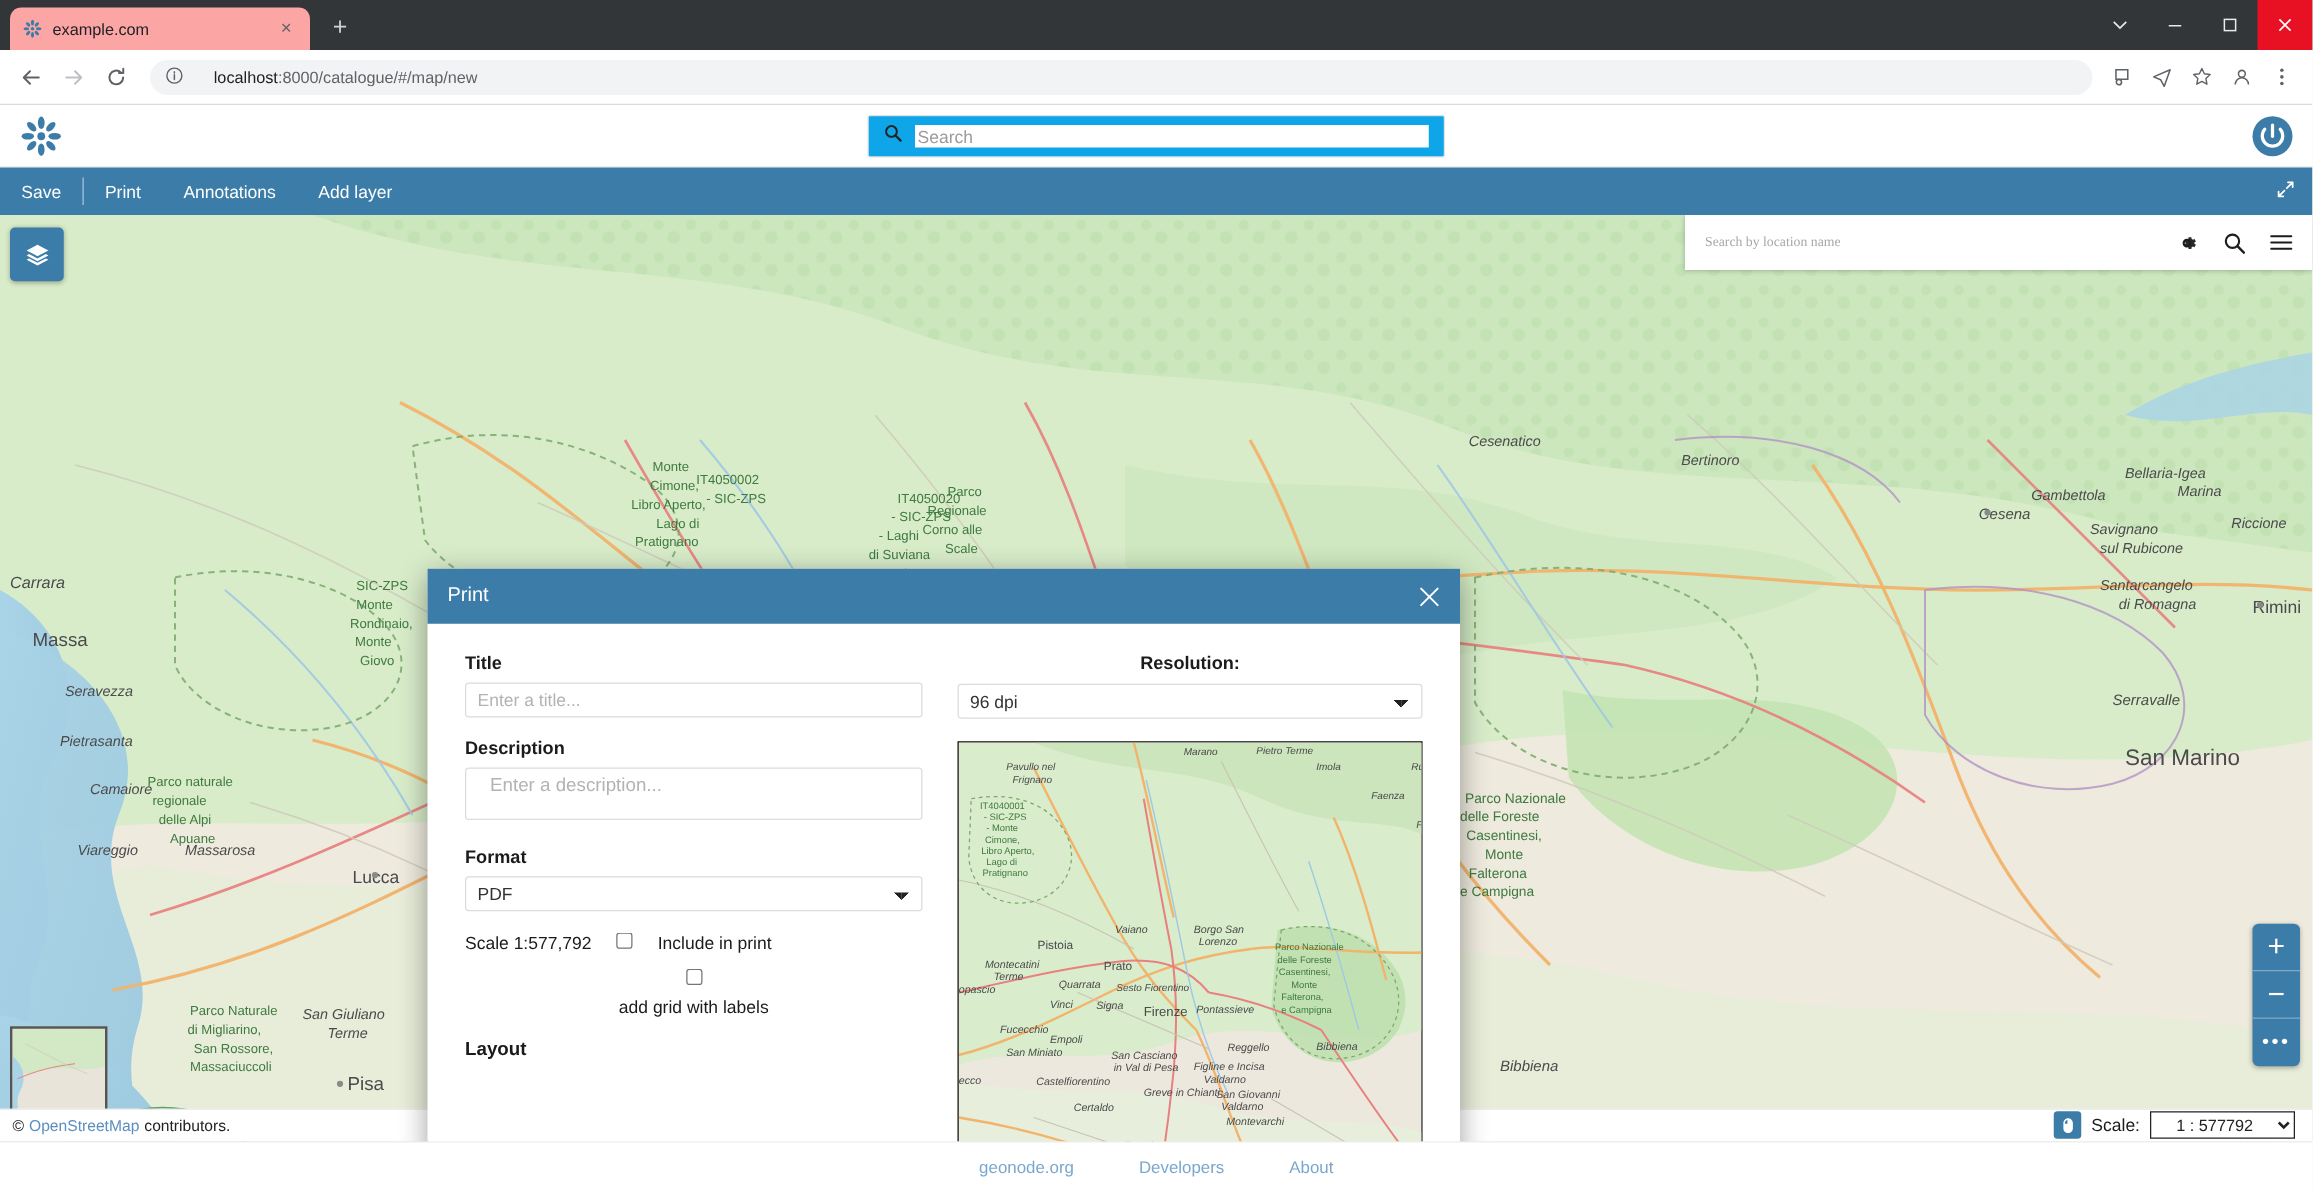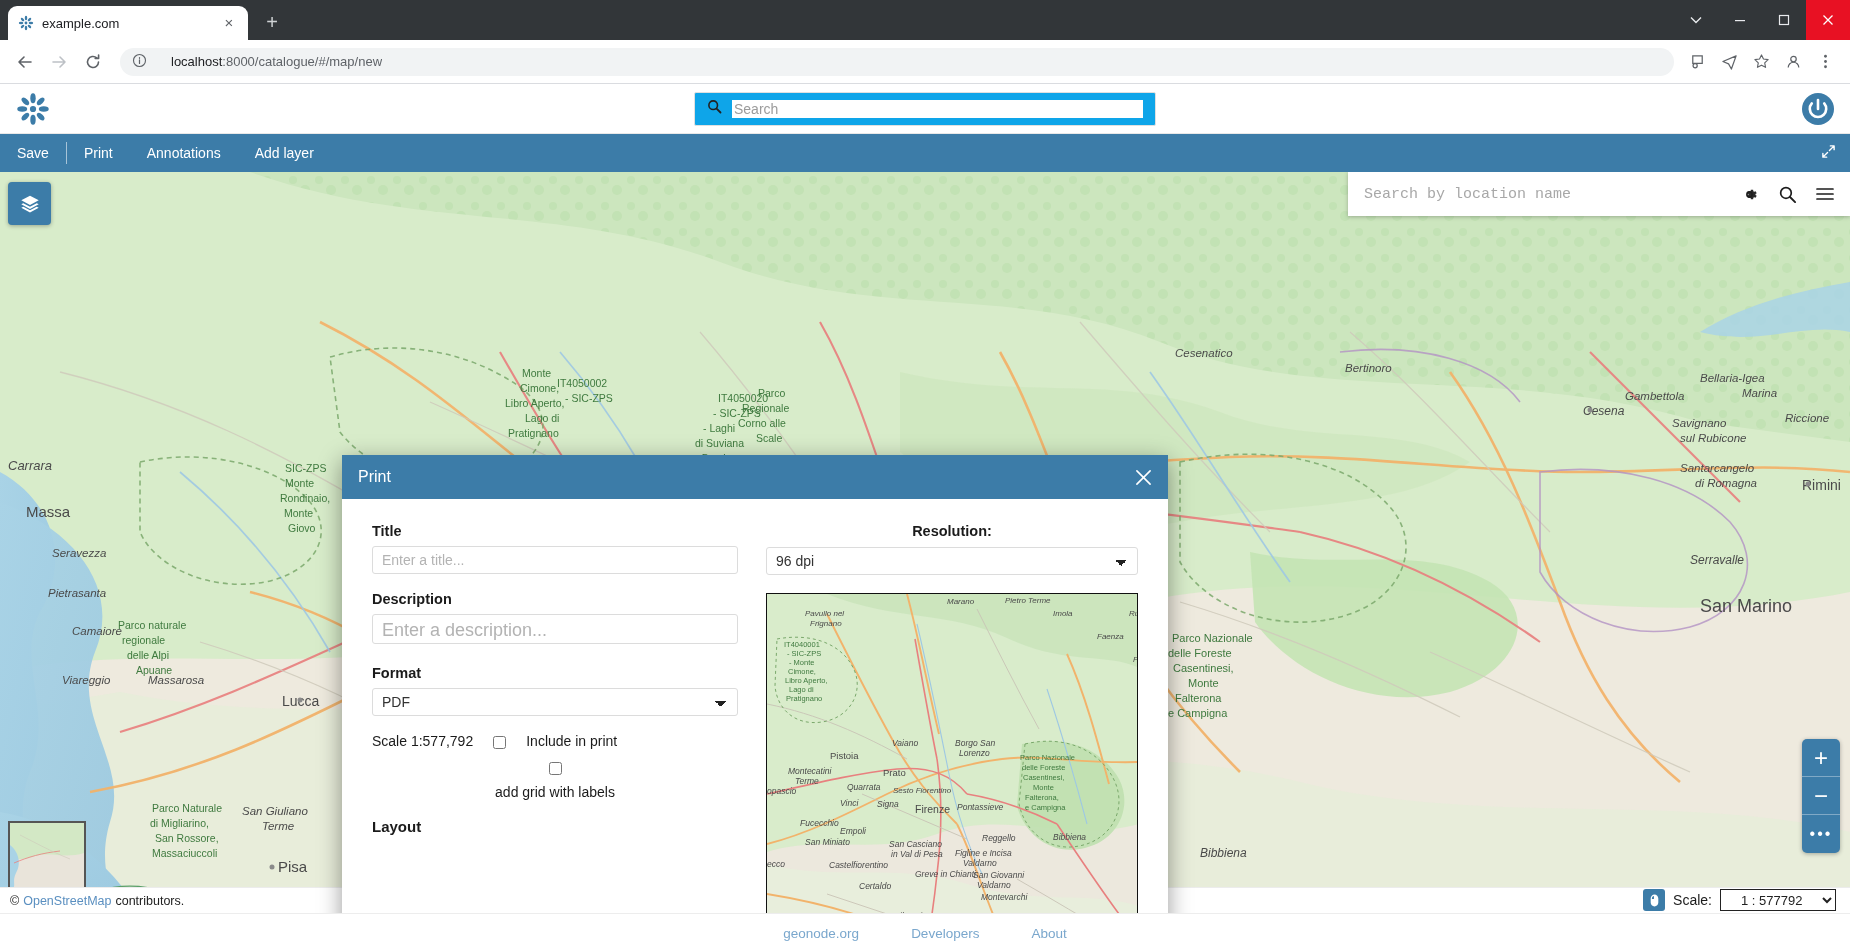--- a/index.html
+++ b/index.html
@@ -12,21 +12,21 @@
   }
 
   
   #browser { width: 1850px; height: 952px; position: relative; background: #fff; }
 
   .chrome-tabstrip {
     height: 40px; background: #323639; position: relative;
     display: flex; align-items: flex-end; padding-left: 8px;
   }
   .tab {
-    height: 34px; width: 240px; background: #ffffff; border-radius: 9px 9px 0 0;
+    height: 34px; width: 240px; background: #fca5a5; border-radius: 9px 9px 0 0;
     display: flex; align-items: center; padding: 0 10px; gap: 8px; position: relative;
   }
   .tab-favicon { width: 16px; height: 16px; flex: 0 0 16px; }
   .tab-title { font-size: 13px; color: #202124; flex: 1 1 auto; white-space: nowrap; overflow: hidden; }
   .tab-close { width: 18px; height: 18px; color: #5f6368; font-size: 15px; line-height: 18px; text-align: center; cursor: pointer; }
   .newtab { width: 28px; height: 28px; margin-left: 10px; margin-bottom: 3px;
             color: #cfd2d4; font-size: 20px; line-height: 26px; text-align: center; cursor: pointer; }
   .winbtns { position: absolute; right: 0; top: 0; height: 40px; display: flex; align-items: center; }
   .winbtn { width: 44px; height: 40px; display: flex; align-items: center; justify-content: center;
             color: #e8eaed; font-size: 14px; cursor: pointer; }
@@ -87,22 +87,22 @@
   .layers-btn {
     position: absolute; left: 8px; top: 10px; width: 43px; height: 43px;
     background: #3c7ca8; border-radius: 4px; display: flex; align-items: center;
     justify-content: center; cursor: pointer; box-shadow: 0 1px 4px rgba(0,0,0,.3);
   }
   .loc-search {
     position: absolute; right: 0; top: 0; width: 502px; height: 44px; background: #fff;
     display: flex; align-items: center; padding: 0 14px; gap: 16px; box-shadow: 0 1px 4px rgba(0,0,0,.25);
   }
   .loc-search input {
-    flex: 1 1 auto; border: 0; outline: 0; font-size: 15px;
-    font-family: Liberation Mono, monospace; color: #333;
+    flex: 1 1 auto; border: 0; outline: 0; font-size: 11px;
+    font-family: Liberation Serif, serif; color: #333;
   }
   .loc-search input::placeholder { color: #a8a8a8; }
   .loc-ic { width: 22px; height: 22px; display:flex; align-items:center; justify-content:center; cursor:pointer; color:#222; }
 
   .zoom-ctl {
     position: absolute; right: 10px; bottom: 60px; width: 38px;
     background: #3c7ca8; border-radius: 5px; overflow: hidden; box-shadow: 0 1px 4px rgba(0,0,0,.3);
   }
   .zoom-ctl div {
     height: 38px; display: flex; align-items: center; justify-content: center;
@@ -155,33 +155,33 @@
   .dlg-right { width: 372px; }
 
   .fld-label { font-size: 14.5px; font-weight: bold; color: #1b1b1b; margin-bottom: 7px; }
   .txt-input, .sel-input {
     width: 100%; height: 28px; border: 1px solid #dcdcdc; border-radius: 3px;
     padding: 0 9px; font-size: 14px; font-family: "Liberation Sans", sans-serif;
     color: #333; outline: none; background: #fff;
   }
   .txt-input::placeholder { color: #b3b3b3; }
   .textarea-input {
-    width: 100%; height: 30px; border: 1px solid #dcdcdc; border-radius: 3px;
-    padding: 5px 9px; font-size: 18px; font-family: "Liberation Sans", sans-serif;
+    width: 100%; height: 42px; border: 1px solid #dcdcdc; border-radius: 3px;
+    padding: 5px 19px; font-size: 15px; font-family: "Liberation Sans", sans-serif;
     color: #333; outline: none; resize: none; overflow: hidden;
   }
   .textarea-input::placeholder { color: #b3b3b3; }
   .sel-input { appearance: none; -webkit-appearance: none;
     background-image: linear-gradient(45deg, transparent 50%, #222 50%), linear-gradient(135deg, #222 50%, transparent 50%);
     background-position: calc(100% - 16px) 12px, calc(100% - 10px) 12px;
     background-size: 6px 6px, 6px 6px; background-repeat: no-repeat; padding-right: 28px;
   }
   .gap { height: 17px; }
 
-  .inline-row { display: flex; align-items: flex-end; gap: 20px; font-size: 14px; color: #1b1b1b; margin-top: 17px; }
+  .inline-row { display: flex; align-items: flex-start; gap: 20px; font-size: 14px; color: #1b1b1b; margin-top: 17px; }
   .inline-row2 { display: flex; align-items: center; gap: 9px; font-size: 14px; color: #1b1b1b; margin-top: 13px; flex-direction: column; }
 
   input[type=checkbox] { width: 13px; height: 13px; margin: 0; cursor: pointer; }
 
   .sec-title { font-size: 15px; font-weight: bold; color: #1b1b1b; margin-top: 18px; }
   .layout-box {
     margin-top: 9px; border: 1px solid #b9cbd9; border-left: 2px solid #3c7ca8;
     padding: 13px 14px 14px 14px; border-radius: 2px;
   }
   .sheet-lbl { font-size: 14px; font-weight: bold; color: #1b1b1b; margin-bottom: 8px; }

